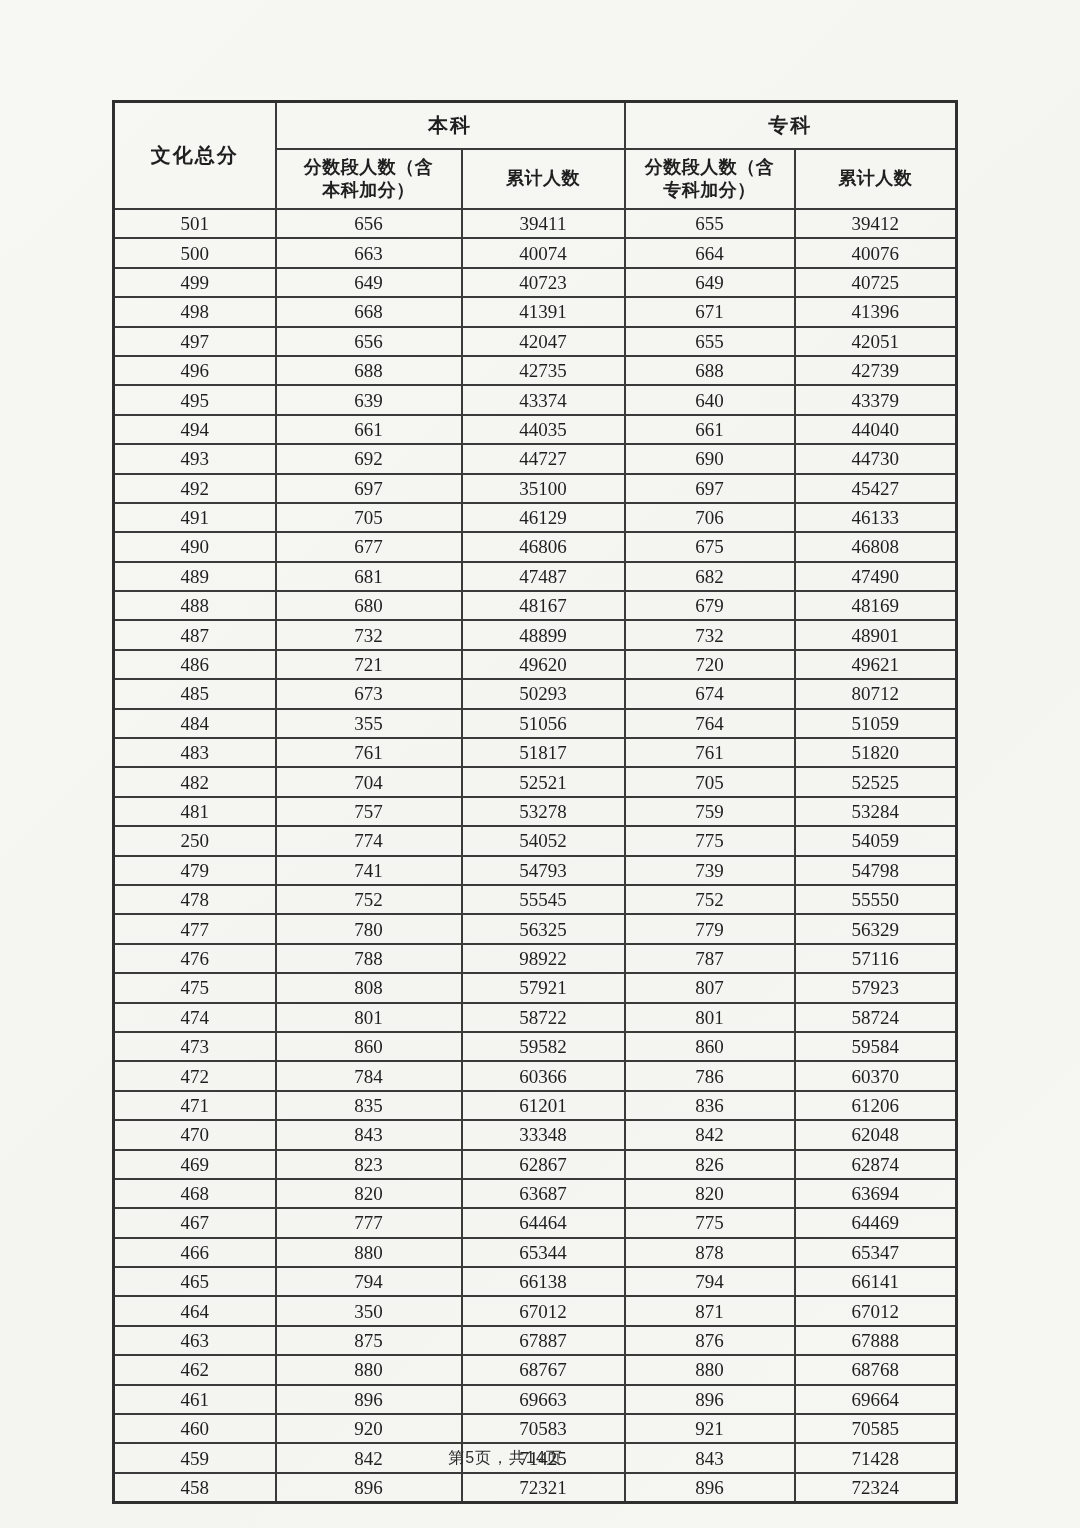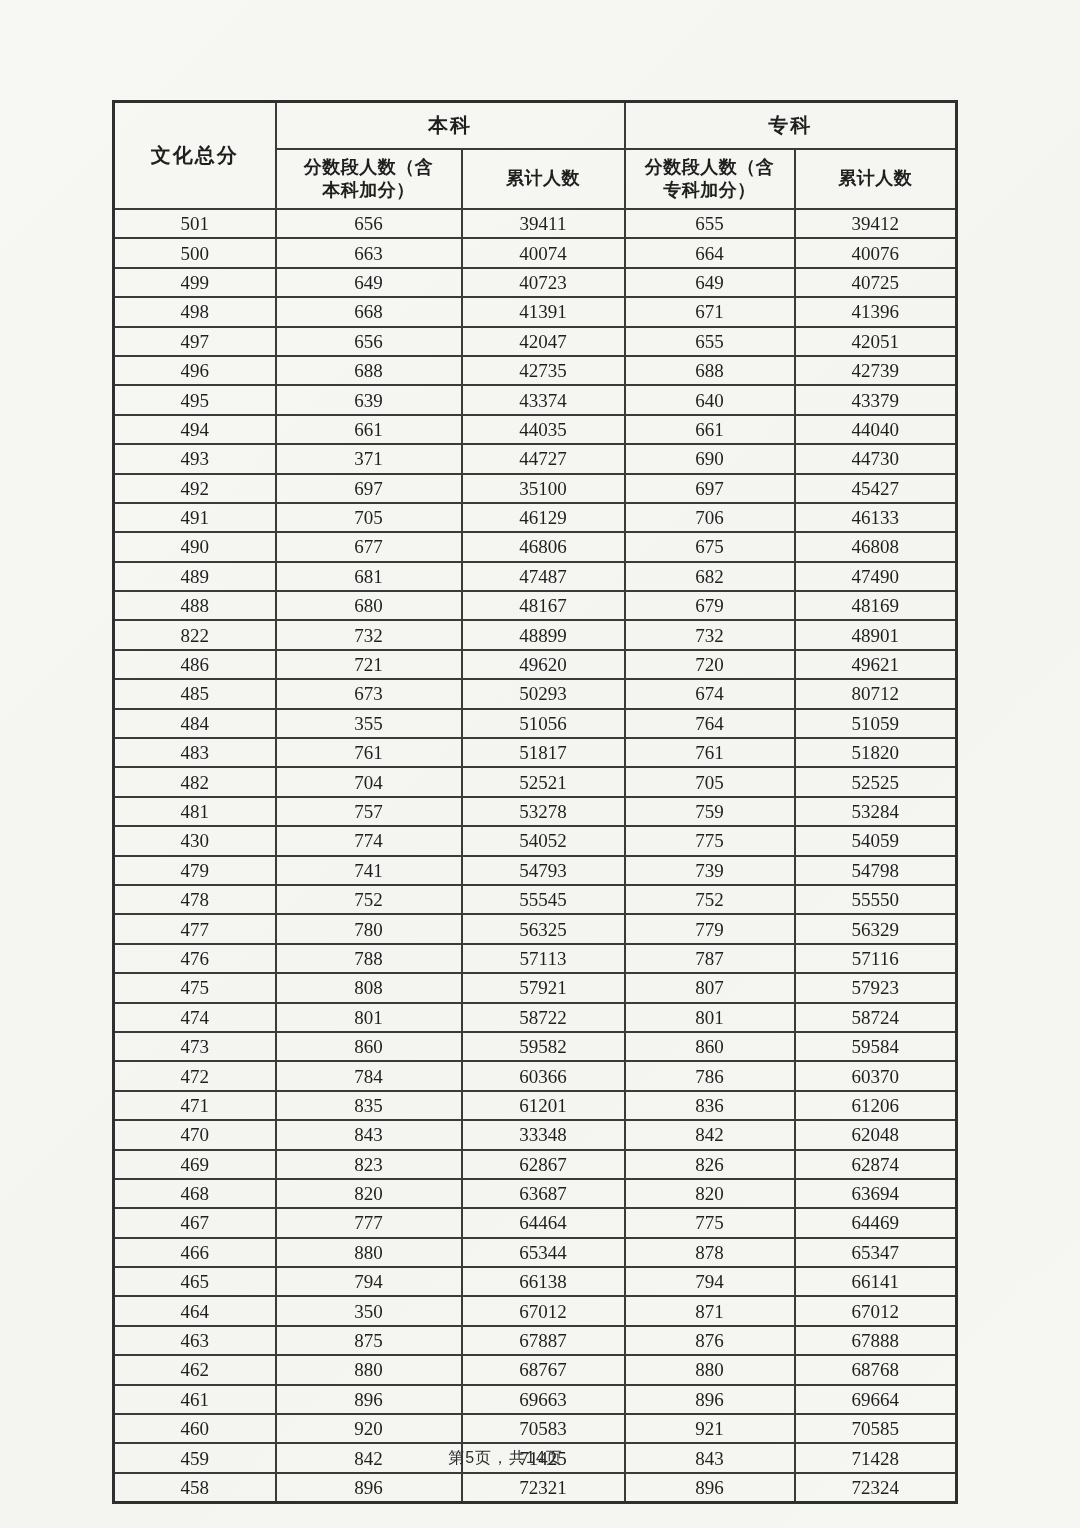--- a/index.html
+++ b/index.html
@@ -168,21 +168,21 @@
         </tr>
         <tr>
           <td>494</td>
           <td>661</td>
           <td>44035</td>
           <td>661</td>
           <td>44040</td>
         </tr>
         <tr>
           <td>493</td>
-          <td>371</td>
+          <td>692</td>
           <td>44727</td>
           <td>690</td>
           <td>44730</td>
         </tr>
         <tr>
           <td>492</td>
           <td>697</td>
           <td>35100</td>
           <td>697</td>
           <td>45427</td>
@@ -209,21 +209,21 @@
           <td>47490</td>
         </tr>
         <tr>
           <td>488</td>
           <td>680</td>
           <td>48167</td>
           <td>679</td>
           <td>48169</td>
         </tr>
         <tr>
-          <td>822</td>
+          <td>487</td>
           <td>732</td>
           <td>48899</td>
           <td>732</td>
           <td>48901</td>
         </tr>
         <tr>
           <td>486</td>
           <td>721</td>
           <td>49620</td>
           <td>720</td>
@@ -258,21 +258,21 @@
           <td>52525</td>
         </tr>
         <tr>
           <td>481</td>
           <td>757</td>
           <td>53278</td>
           <td>759</td>
           <td>53284</td>
         </tr>
         <tr>
-          <td>430</td>
+          <td>250</td>
           <td>774</td>
           <td>54052</td>
           <td>775</td>
           <td>54059</td>
         </tr>
         <tr>
           <td>479</td>
           <td>741</td>
           <td>54793</td>
           <td>739</td>
@@ -288,21 +288,21 @@
         <tr>
           <td>477</td>
           <td>780</td>
           <td>56325</td>
           <td>779</td>
           <td>56329</td>
         </tr>
         <tr>
           <td>476</td>
           <td>788</td>
-          <td>57113</td>
+          <td>98922</td>
           <td>787</td>
           <td>57116</td>
         </tr>
         <tr>
           <td>475</td>
           <td>808</td>
           <td>57921</td>
           <td>807</td>
           <td>57923</td>
         </tr>

